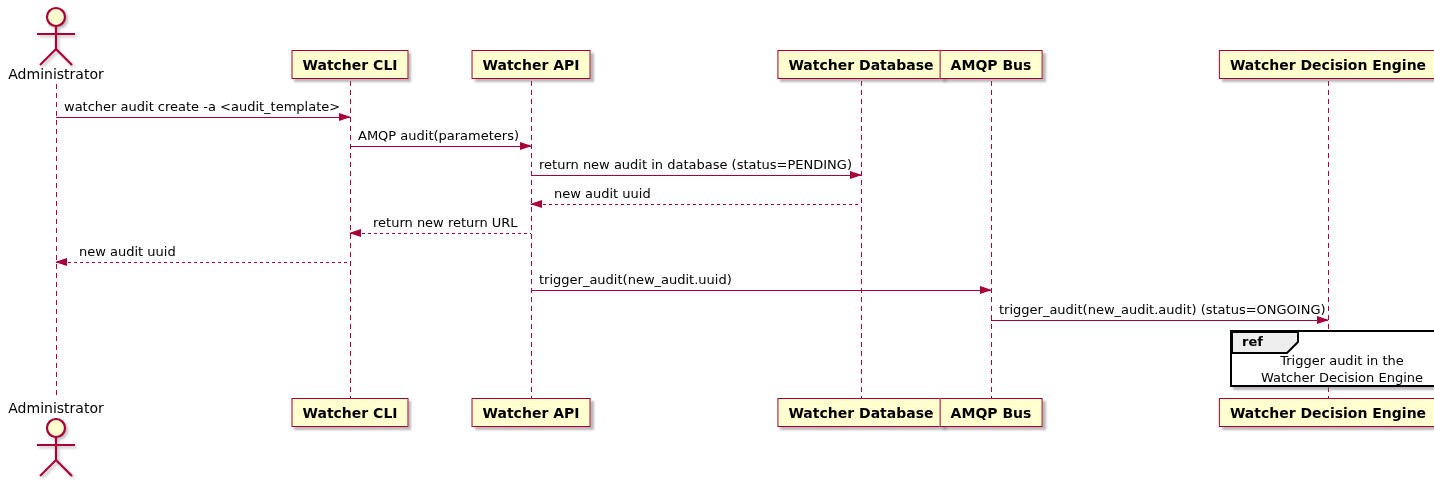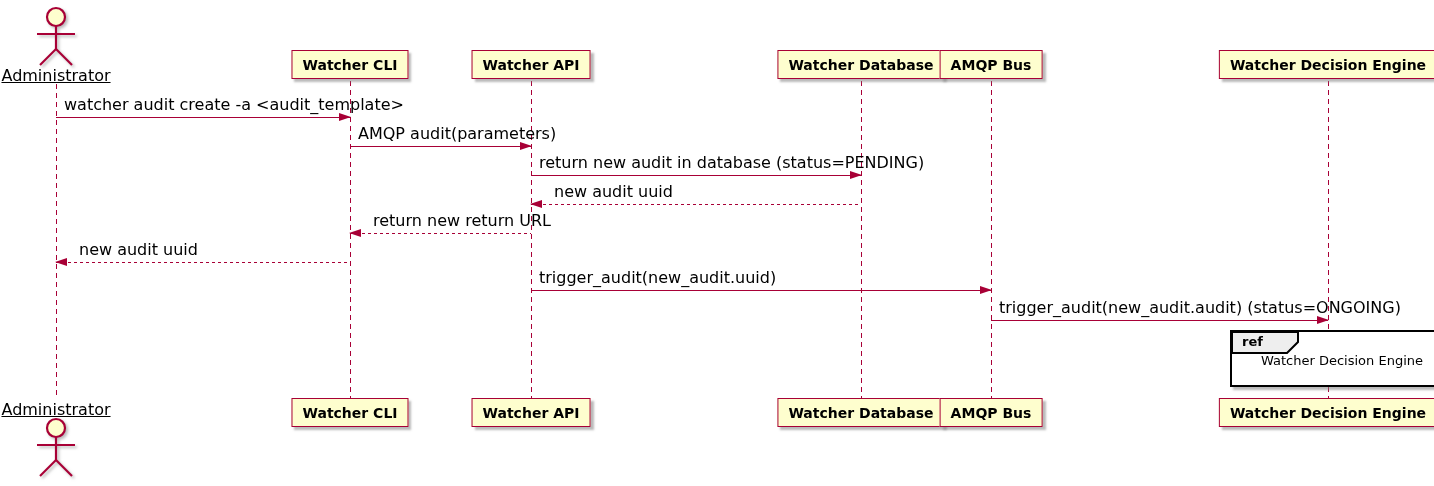--- a/index.html
+++ b/index.html
@@ -39,44 +39,43 @@
 
   
   .actor-wrap { position: absolute; z-index: 3; }
   .actor-svg line, .actor-svg circle { stroke: var(--lifeline, #A80036); stroke-width: 2.2; }
   .actor-svg circle { fill: var(--participant_fill, #FEFECE); }
   .actor-svg line { fill: none; }
   .actor-svg { filter: drop-shadow(2.5px 2.5px 1.5px rgba(130,130,130,0.55)); }
   .actor-label {
     position: absolute;
     transform: translateX(-50%);
-    font-size: 16px;
+    font-size: 14px;
     white-space: nowrap;
     z-index: 3;
-    text-decoration: underline;
   }
 
   
   .msg { position: absolute; height: 1px; z-index: 2; }
   .msg-line { position: absolute; left: 0; right: 0; top: 0; height: 1px; background: var(--arrow, #A80036); }
   .msg.dashed .msg-line {
     background: repeating-linear-gradient(to right, var(--arrow, #A80036) 0 3px, transparent 3px 6px);
   }
   .msg-arrow {
     position: absolute; top: -4px; width: 0; height: 0;
     border-top: 4.5px solid transparent;
     border-bottom: 4.5px solid transparent;
   }
   .msg.right .msg-arrow { right: -1px; border-left: 12px solid var(--arrow, #A80036); }
   .msg.left  .msg-arrow { left: -1px;  border-right: 12px solid var(--arrow, #A80036); }
   .msg-label {
     position: absolute;
     bottom: 4px;
     left: 8px;
-    font-size: 16px;
+    font-size: 13px;
     white-space: nowrap;
     color: var(--text, #000);
   }
   .msg.left .msg-label { left: 23px; }
 
   
   .ref-box {
     position: absolute;
     background: #ffffff;
     border: 2px solid var(--ref_border, #000);
@@ -188,17 +187,18 @@
     <div class="msg-arrow"></div>
     <div class="msg-label">trigger_audit(new_audit.audit) (status=ONGOING)</div>
   </div>
 
   <div class="ref-box" style="left:1230px; top:330px; width:210px; height:57px;text-align:center;">
     <svg class="ref-tab-svg" width="72" height="24" viewBox="0 0 72 24">
       <path d="M1,1 H67 V11 L56,22 H1 Z" style="fill:var(--ref_tab_fill,#EEEEEE); stroke:var(--ref_border,#000); stroke-width:2;"></path>
     </svg>
     <div class="ref-keyword">ref</div>
     <div class="ref-text">
+      <div>Trigger audit in the</div>
       <div>Watcher Decision Engine</div>
     </div>
   </div>
 
 </div>
 
 </body></html>

